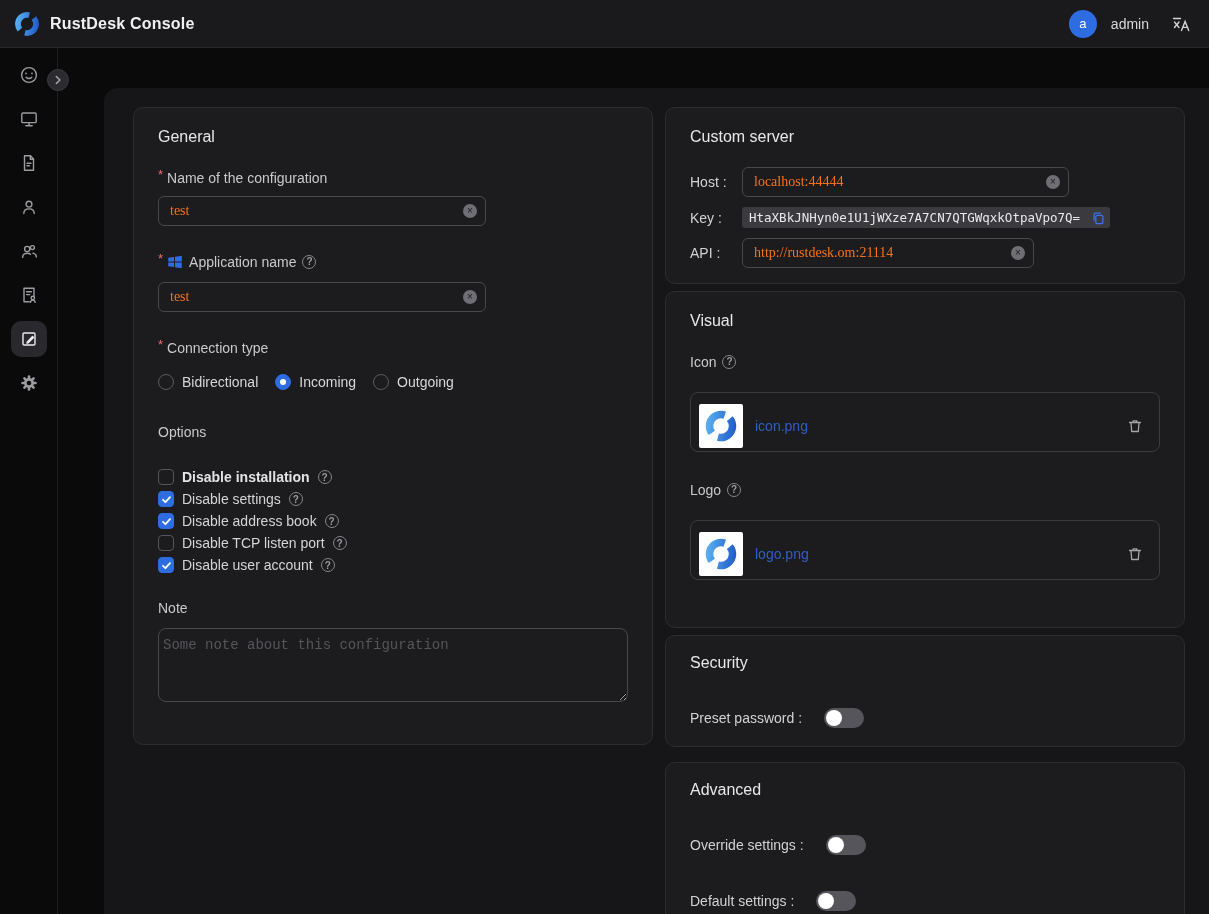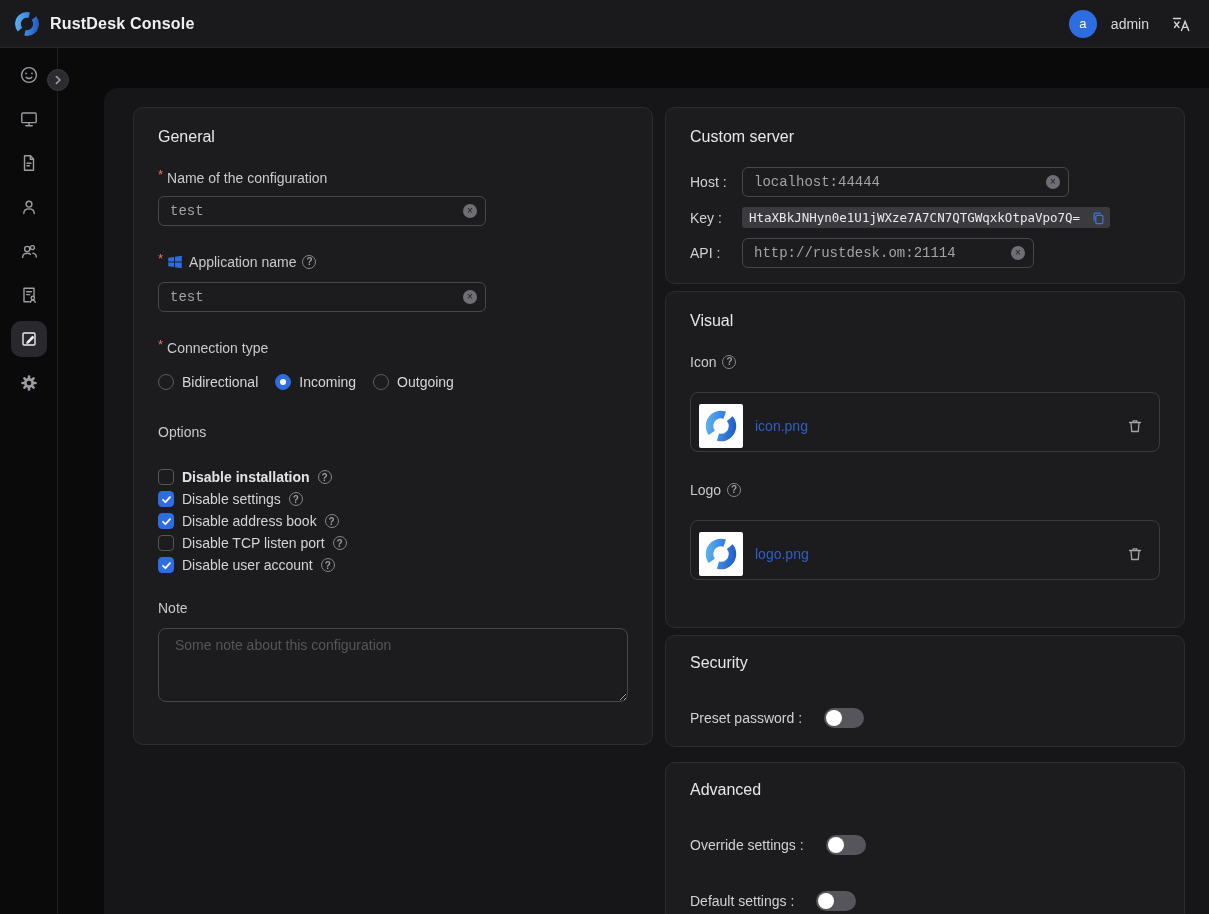--- a/index.html
+++ b/index.html
@@ -70,22 +70,22 @@
   }
   .asterisk { color:#f16c6c; font-size:13px; align-self:flex-start; line-height:10px; margin-right:-2px; }
   .mt24{margin-top:24px}.mt28{margin-top:28px}.mt12{margin-top:12px}
   .mt10{margin-top:10px}.mt18{margin-top:18px}.mt34{margin-top:34px}
   .mt26{margin-top:26px}.mt22{margin-top:22px}.mt30{margin-top:30px}
 
   .input-wrap { position:relative; width:328px; }
   .text-input {
     width:100%; height:30px; background:transparent;
     border:1px solid #47474c; border-radius:6px;
-    color:#a3a3a3; font-size:14px; padding:0 30px 0 11px;
-    font-family:Liberation Mono, monospace; outline:none;
+    color:#f97316; font-size:14px; padding:0 30px 0 11px;
+    font-family:Liberation Serif, serif; outline:none;
   }
   .clear-btn {
     position:absolute; right:9px; top:50%; transform:translateY(-50%);
     width:14px; height:14px; border-radius:50%; background:#6e6e74;
     color:#1c1c1f; font-size:10px; line-height:14px; text-align:center; cursor:pointer;
   }
   .qmark {
     width:14px; height:14px; border-radius:50%; border:1px solid #85858a;
     color:#9a9a9f; font-size:10px; font-weight:bold;
     display:inline-flex; align-items:center; justify-content:center; cursor:pointer; flex:none;
@@ -113,22 +113,22 @@
     display:flex; align-items:center; justify-content:center; cursor:pointer; flex:none;
   }
   .checkbox svg { display:none; }
   .checkbox.checked { background:#2e6ce2; border-color:#2e6ce2; }
   .checkbox.checked svg { display:block; }
 
   
   .note-area {
     width:100%; height:74px; background:transparent;
     border:1px solid #47474c; border-radius:8px; resize:both; overflow:auto;
-    color:#d8d8da; font-size:14px; padding:8px 16px;
-    font-family:Liberation Sans, sans-serif; outline:none;
+    color:#d8d8da; font-size:14px; padding:8px 4px;
+    font-family:Liberation Mono, monospace; outline:none;
   }
   .note-area::placeholder, .text-input::placeholder { color:#55555a; }
 
   
   .server-row { display:flex; align-items:center; margin-top:10px; }
   .server-row.first { margin-top:21px; }
   .server-label { width:52px; font-size:14px; color:#d2d2d5; flex:none; }
   .key-box {
     display:flex; align-items:center; gap:11px;
     background:#3a3a3f; border-radius:3px; padding:3px 5px 3px 7px;

